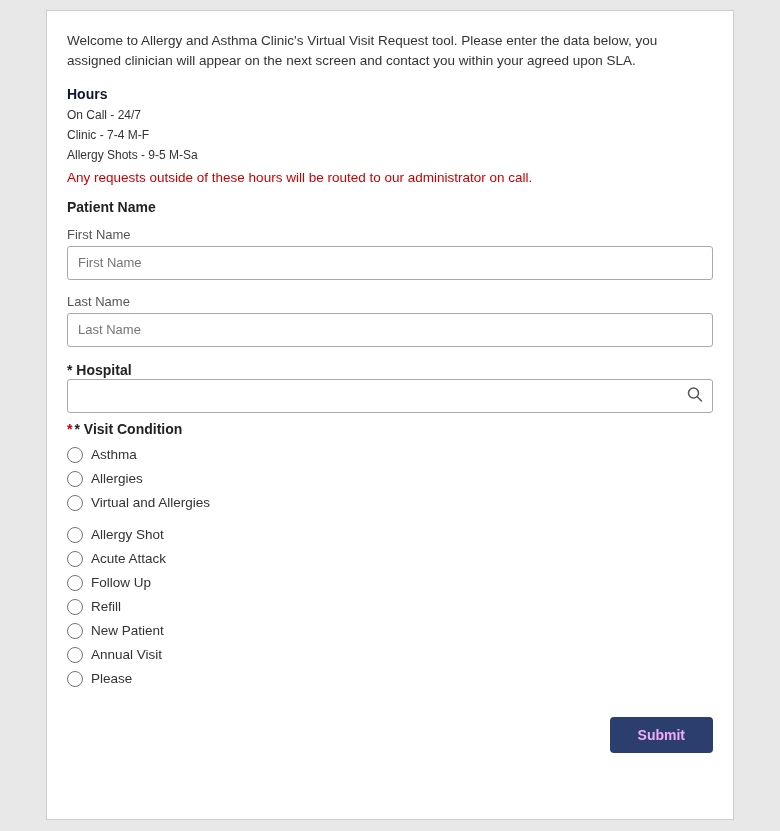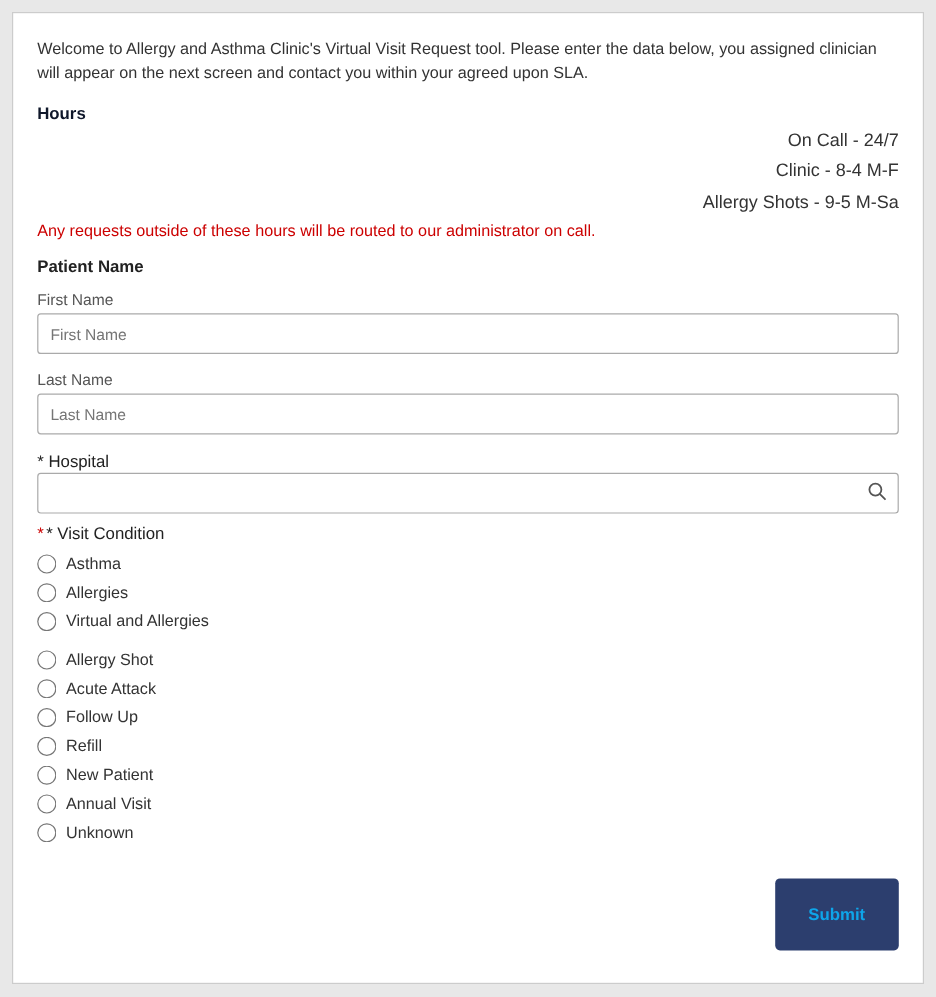--- a/index.html
+++ b/index.html
@@ -14,21 +14,21 @@
       display: flex;
       justify-content: center;
       align-items: flex-start;
       min-height: 100vh;
       padding: 10px;
     }
 
     .form-container {
       background: #ffffff;
       border: 1px solid #cccccc;
-      width: 760px;
+      width: 688px;
       min-height: 810px;
       padding: 20px 20px 20px 20px;
       position: relative;
     }
 
     .welcome-text {
       font-size: 13.5px;
       color: #333333;
       margin-bottom: 14px;
       line-height: 1.5;
@@ -39,24 +39,23 @@
     }
 
     .hours-title {
       font-weight: bold;
       font-size: 14px;
       color: #0f172a;
       margin-bottom: 3px;
     }
 
     .hours-line {
-      font-size: 15px;
+      font-size: 12px;
       color: #333333;
       line-height: 1.7;
-      text-align: right;
     }
 
     .hours-warning {
       font-size: 13.5px;
       color: #cc0000;
       font-weight: normal;
       margin-top: 4px;
     }
 
     .section-patient-name {
@@ -115,21 +114,21 @@
       transform: translateY(-50%);
       background: none;
       border: none;
       cursor: pointer;
       padding: 4px 8px;
       color: #555555;
       font-size: 14px;
     }
 
     .required-label {
-      font-weight: normal;
+      font-weight: bold;
       font-size: 14px;
       color: #222222;
       margin-bottom: 10px;
     }
 
     .required-star {
       color: #cc0000;
       margin-right: 2px;
     }
 
@@ -156,23 +155,23 @@
 
     .submit-area {
       display: flex;
       justify-content: flex-end;
       margin-top: 20px;
       padding-top: 10px;
     }
 
     .submit-btn {
       background-color: #2c3e6e;
-      color: #0ea5e9;
+      color: #f0abfc;
       border: none;
-      padding: 22px 28px;
+      padding: 10px 28px;
       font-size: 14px;
       font-weight: bold;
       border-radius: 4px;
       cursor: pointer;
       text-align: right;
     }
 
     .section-divider {
       margin-bottom: 8px;
     }
@@ -180,21 +179,21 @@
 </head>
 <body>
 
 <div class="form-container">
 
   <p class="welcome-text">Welcome to Allergy and Asthma Clinic's Virtual Visit Request tool. Please enter the data below, you assigned clinician will appear on the next screen and contact you within your agreed upon SLA.</p>
 
   <div class="section-hours">
     <div class="hours-title">Hours</div>
     <div class="hours-line">On Call - 24/7</div>
-    <div class="hours-line">Clinic - 8-4 M-F</div>
+    <div class="hours-line">Clinic - 7-4 M-F</div>
     <div class="hours-line">Allergy Shots - 9-5 M-Sa</div>
     <div class="hours-warning">Any requests outside of these hours will be routed to our administrator on call.</div>
   </div>
 
   <div class="section-patient-name">
     <div class="patient-name-title">Patient Name</div>
 
     <div class="field-group">
       <label class="field-label">First Name</label>
       <input class="field-input" type="text" placeholder="First Name" style="">
@@ -259,21 +258,21 @@
     <label class="radio-item">
       <input type="radio" name="visit_reason" style="">
       <span>New Patient</span>
     </label>
     <label class="radio-item">
       <input type="radio" name="visit_reason" style="">
       <span>Annual Visit</span>
     </label>
     <label class="radio-item">
       <input type="radio" name="visit_reason" style="">
-      <span>Unknown</span>
+      <span>Please</span>
     </label>
   </div>
 
   <div class="submit-area">
     <button class="submit-btn">Submit</button>
   </div>
 
 </div>
 
 </body></html>

